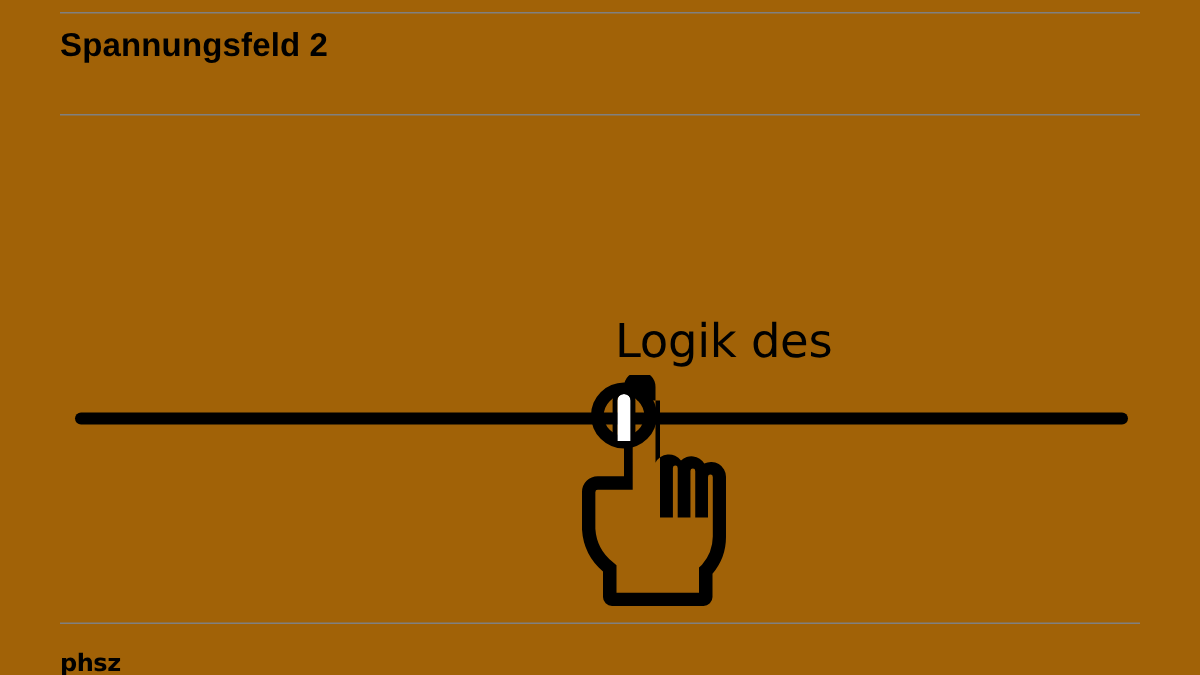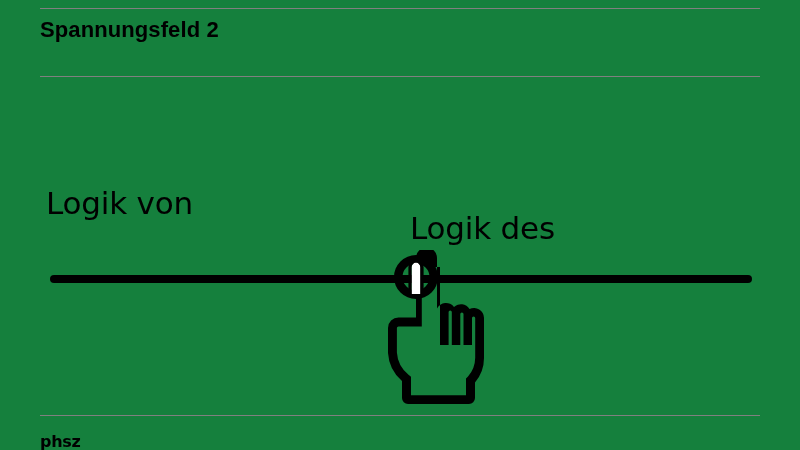--- a/index.html
+++ b/index.html
@@ -13,21 +13,21 @@
     height: 450px;
     overflow: hidden;
     font-family: "Liberation Sans", sans-serif;
     -webkit-font-smoothing: antialiased;
   }
 
   .slide {
     position: relative;
     width: 800px;
     height: 450px;
-    background: #15803d;
+    background: #a16207;
   }
 
   
   .rule {
     position: absolute;
     left: 40px;
     width: 720px;
     height: 1px;
     background: #808080;
   }
@@ -114,21 +114,20 @@
 
 <div class="slide">
 
   <div class="rule rule-top"></div>
 
   <div class="slide-title">Spannungsfeld 2</div>
 
   <div class="rule rule-header"></div>
 
   <div class="pole pole-left">
-    <span class="line">Logik von</span>
   </div>
 
   <div class="pole pole-right">
     <span class="line">Logik des</span>
   </div>
 
   <div class="axis-line"></div>
 
   <div class="tap-icon">
     <svg viewBox="0 0 110 156" xmlns="http://www.w3.org/2000/svg">

